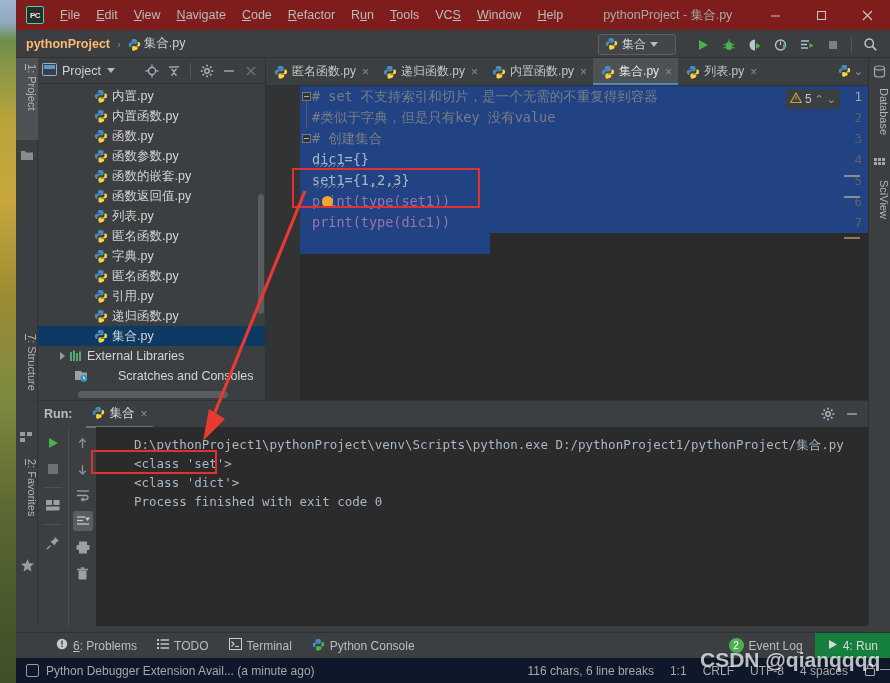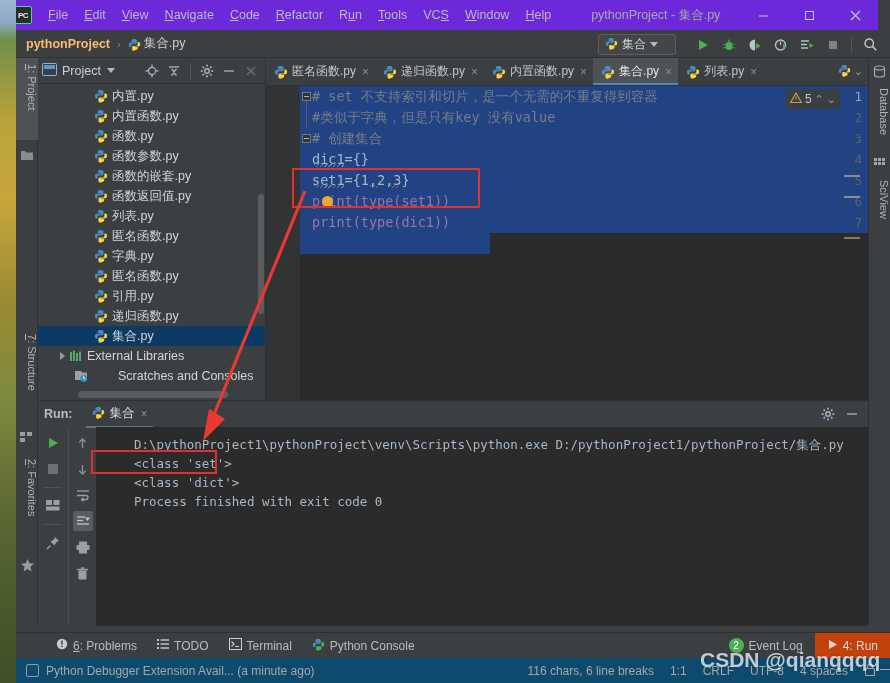--- a/index.html
+++ b/index.html
@@ -25,23 +25,23 @@
       #9fb7cf 0px, #8fa9c4 22px,
       #6f8f4a 40px, #b9a33a 120px,
       #c8a63c 200px, #9a8b33 300px,
       #7d8a3e 400px, #5f6b33 500px,
       #4a5a2c 600px, #3f4f28 683px);
     z-index: 40;
   }
 
   
   .menubar {
-    position: absolute; left: 4px; top: 0;
+    position: absolute; left: 16px; top: 0;
     width: 874px; height: 30px;
-    background: #6d28d9;
+    background: #7f1d1d;
     display: flex; align-items: center;
   }
   .pc-logo {
     width: 18px; height: 18px; margin-left: 10px; margin-right: 8px;
     background: #2b2b2b;
     border: 1px solid #3ddc9a;
     border-radius: 2px;
     display: flex; align-items: center; justify-content: center;
     font-size: 8px; font-weight: bold; color: #e8e8e8;
     letter-spacing: -0.5px;
@@ -372,31 +372,31 @@
   }
   .bs-item .mn { text-decoration: underline; }
   .bs-right { margin-left: auto; display: flex; align-items: center; gap: 2px; }
   .ev-badge {
     width: 15px; height: 15px; border-radius: 50%;
     background: #4caf50; color: #fff;
     font-size: 10px; display: flex;
     align-items: center; justify-content: center;
   }
   .bs-run {
-    background: #c2410c;
+    background: #15803d;
     display: flex; align-items: center; gap: 5px;
     padding: 0 12px; height: 26px;
     color: #d8d8d8; font-size: 12px;
   }
 
   
   .statusbar {
     position: absolute; left: 16px; top: 658px;
     width: 874px; height: 25px;
-    background: #0c4a6e;
+    background: #0f172a;
     display: flex; align-items: center;
     color: #a8a8a8; font-size: 12px;
   }
   .sb-left { display: flex; align-items: center; gap: 7px; padding-left: 10px; }
   .sb-right { margin-left: auto; display: flex; align-items: center; gap: 16px; padding-right: 14px; }
   .sb-ico {
     width: 13px; height: 13px; border: 1px solid #9a9a9a;
     border-radius: 2px;
   }
 

